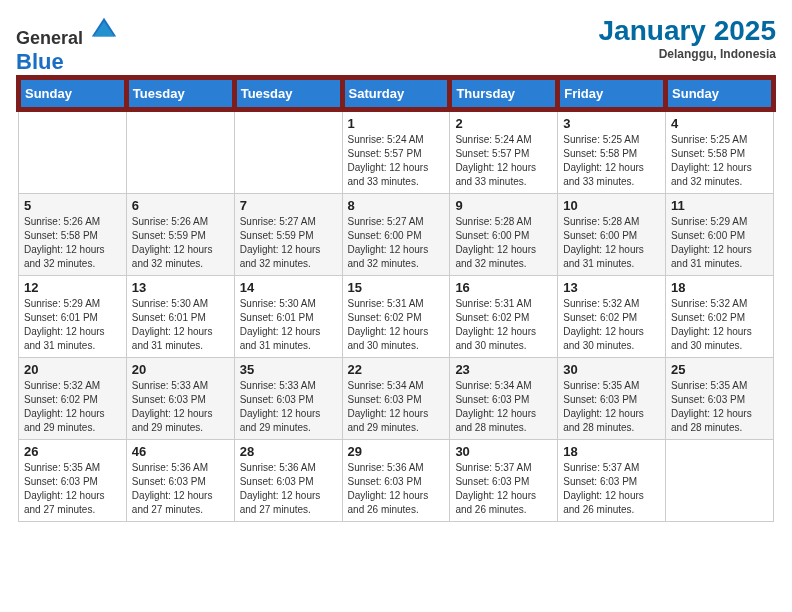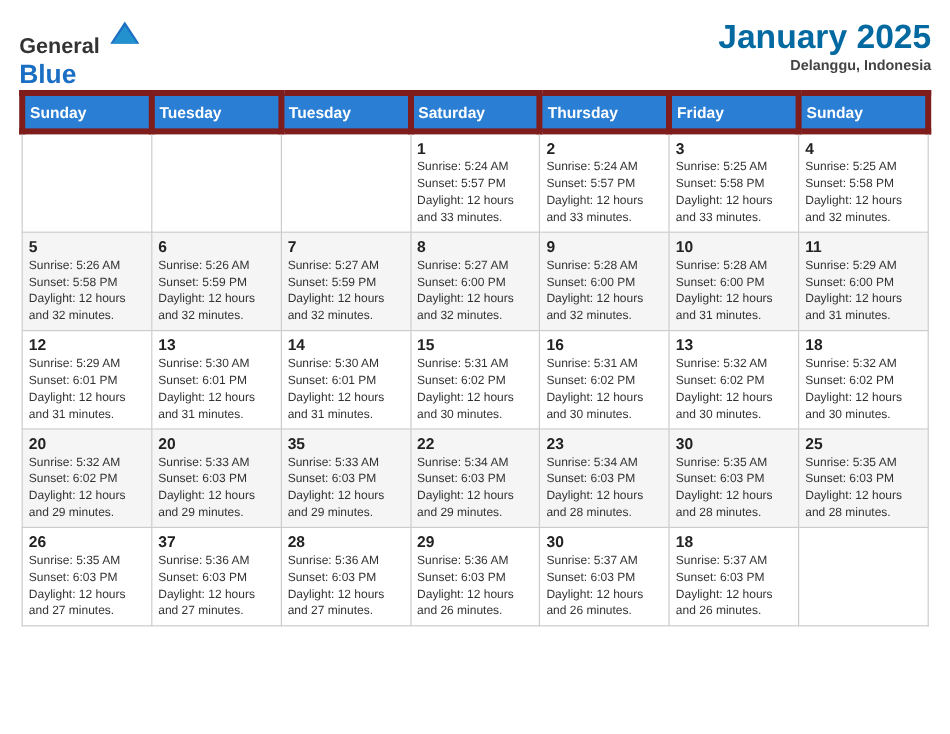--- a/index.html
+++ b/index.html
@@ -235,21 +235,21 @@
           <span class="day-number">25</span>
           <div class="day-info">Sunrise: 5:35 AM<br>Sunset: 6:03 PM<br>Daylight: 12 hours and 28 minutes.</div>
         </td>
       </tr>
       <tr>
         <td>
           <span class="day-number">26</span>
           <div class="day-info">Sunrise: 5:35 AM<br>Sunset: 6:03 PM<br>Daylight: 12 hours and 27 minutes.</div>
         </td>
         <td>
-          <span class="day-number">37</span>
+          <span class="day-number">46</span>
           <div class="day-info">Sunrise: 5:36 AM<br>Sunset: 6:03 PM<br>Daylight: 12 hours and 27 minutes.</div>
         </td>
         <td>
           <span class="day-number">28</span>
           <div class="day-info">Sunrise: 5:36 AM<br>Sunset: 6:03 PM<br>Daylight: 12 hours and 27 minutes.</div>
         </td>
         <td>
           <span class="day-number">29</span>
           <div class="day-info">Sunrise: 5:36 AM<br>Sunset: 6:03 PM<br>Daylight: 12 hours and 26 minutes.</div>
         </td>

